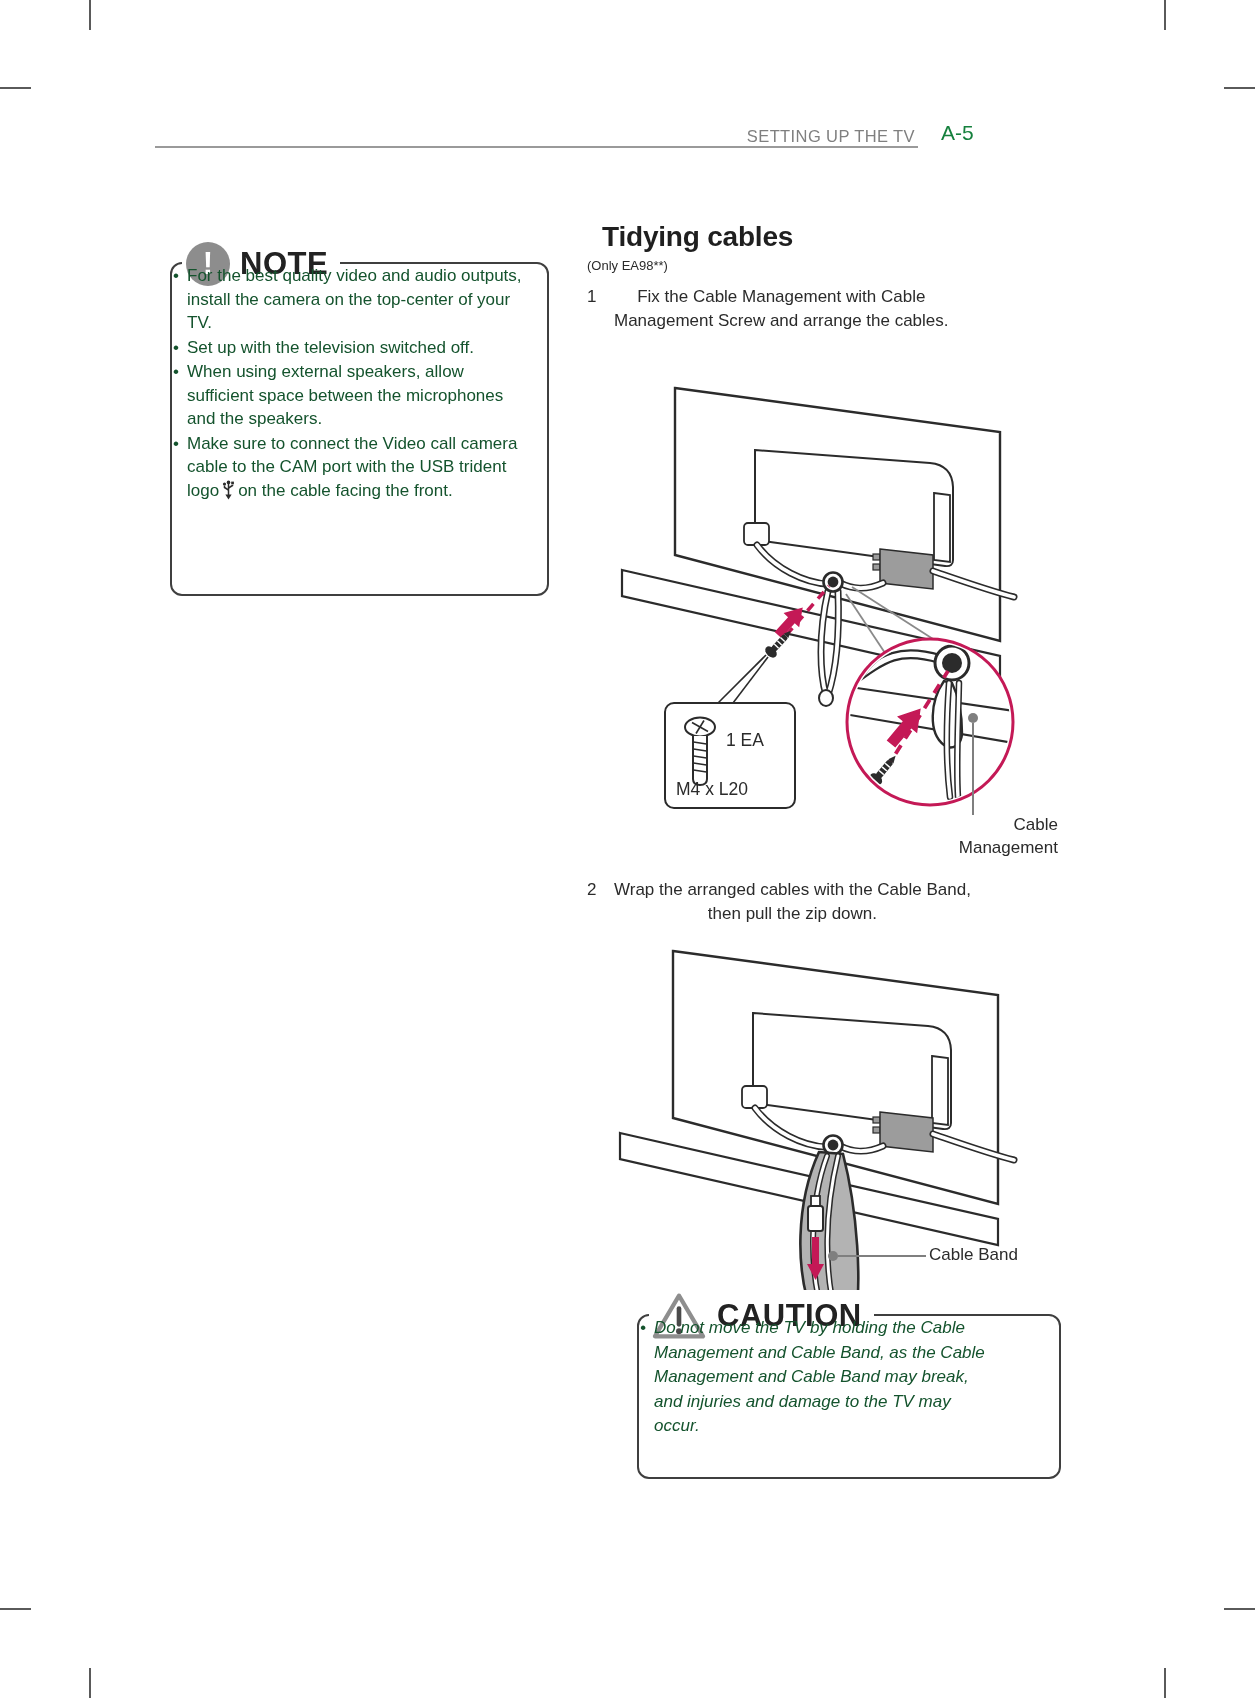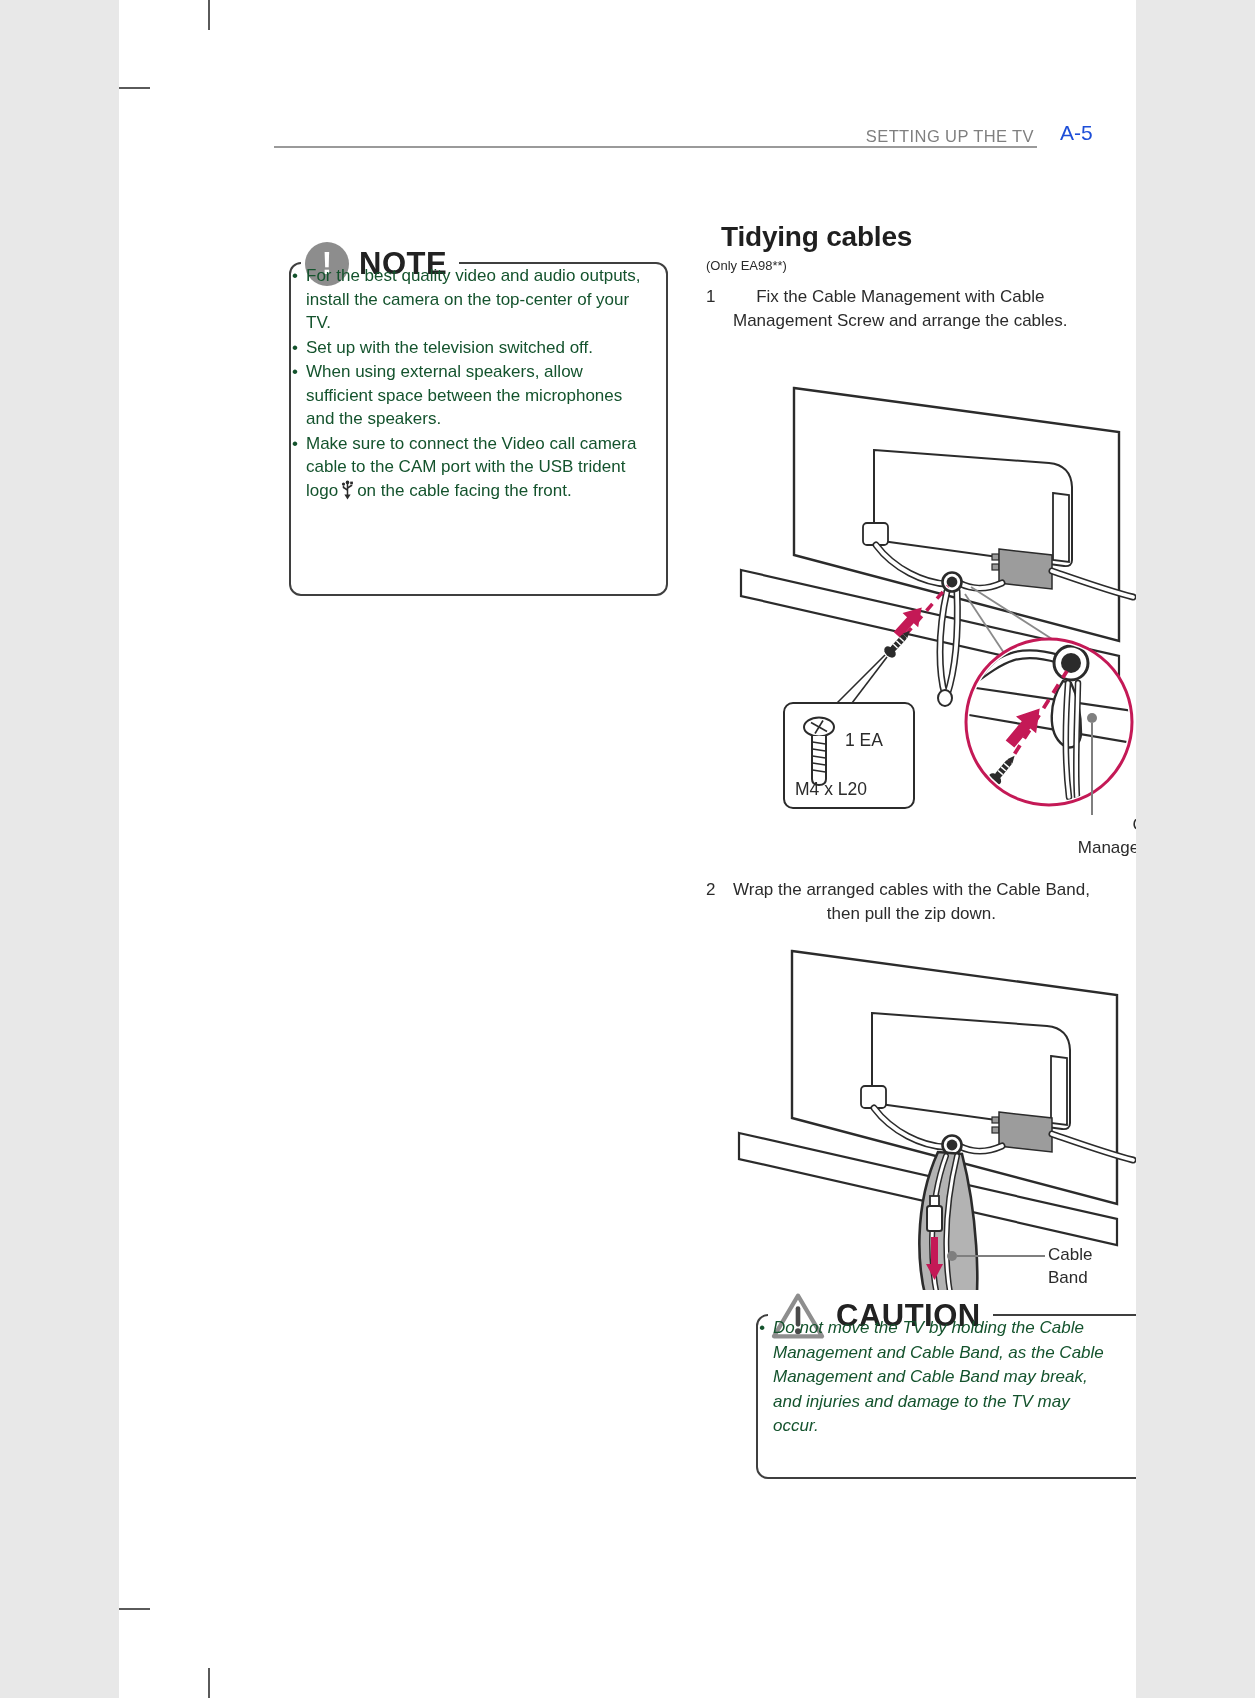--- a/index.html
+++ b/index.html
@@ -1,25 +1,25 @@
 <!DOCTYPE html>
 <html><head>
 <meta charset="utf-8">
 <style>
   html,body{margin:0;padding:0;background:#e8e8e8;}
   .page{
-    position:relative;width:1017px;height:1698px;background:#ffffff;
+    position:relative;width:1255px;height:1698px;background:#ffffff;
     font-family:"Liberation Sans","DejaVu Sans",sans-serif;color:#2b2b2b;
     margin:0 auto;overflow:hidden;
   }
   .crop{position:absolute;background:#5a5a5a;}
   
   .hdr-title{position:absolute;left:600px;top:127px;width:315px;text-align:right;
     font-size:16.5px;letter-spacing:.4px;color:#7f7f7f;}
-  .hdr-page{position:absolute;left:941px;top:121px;font-size:21px;color:#1d4ed8;}
+  .hdr-page{position:absolute;left:941px;top:121px;font-size:21px;color:#15803d;}
   .hdr-rule{position:absolute;left:155px;top:146px;width:763px;height:2px;background:#9a9a9a;}
   
   .callout{position:absolute;border:2px solid #3f3f3f;border-radius:12px;background:#fff;}
   .callout-head{position:absolute;display:flex;align-items:center;background:#fff;}
   .note-head{top:-25px;left:10px;height:50px;padding:0 12px 0 4px;}
   .note-icon{width:44px;height:44px;border-radius:50%;background:#8d8d8d;color:#fff;
     display:flex;align-items:center;justify-content:center;font-size:31px;font-weight:bold;}
   .callout-title{font-size:31px;font-weight:bold;color:#222;margin-left:10px;letter-spacing:.5px;}
   .caution-head{top:-26px;left:10px;height:52px;padding:0 12px 0 2px;}
   .callout ul{list-style:none;margin:0;padding:0;}

